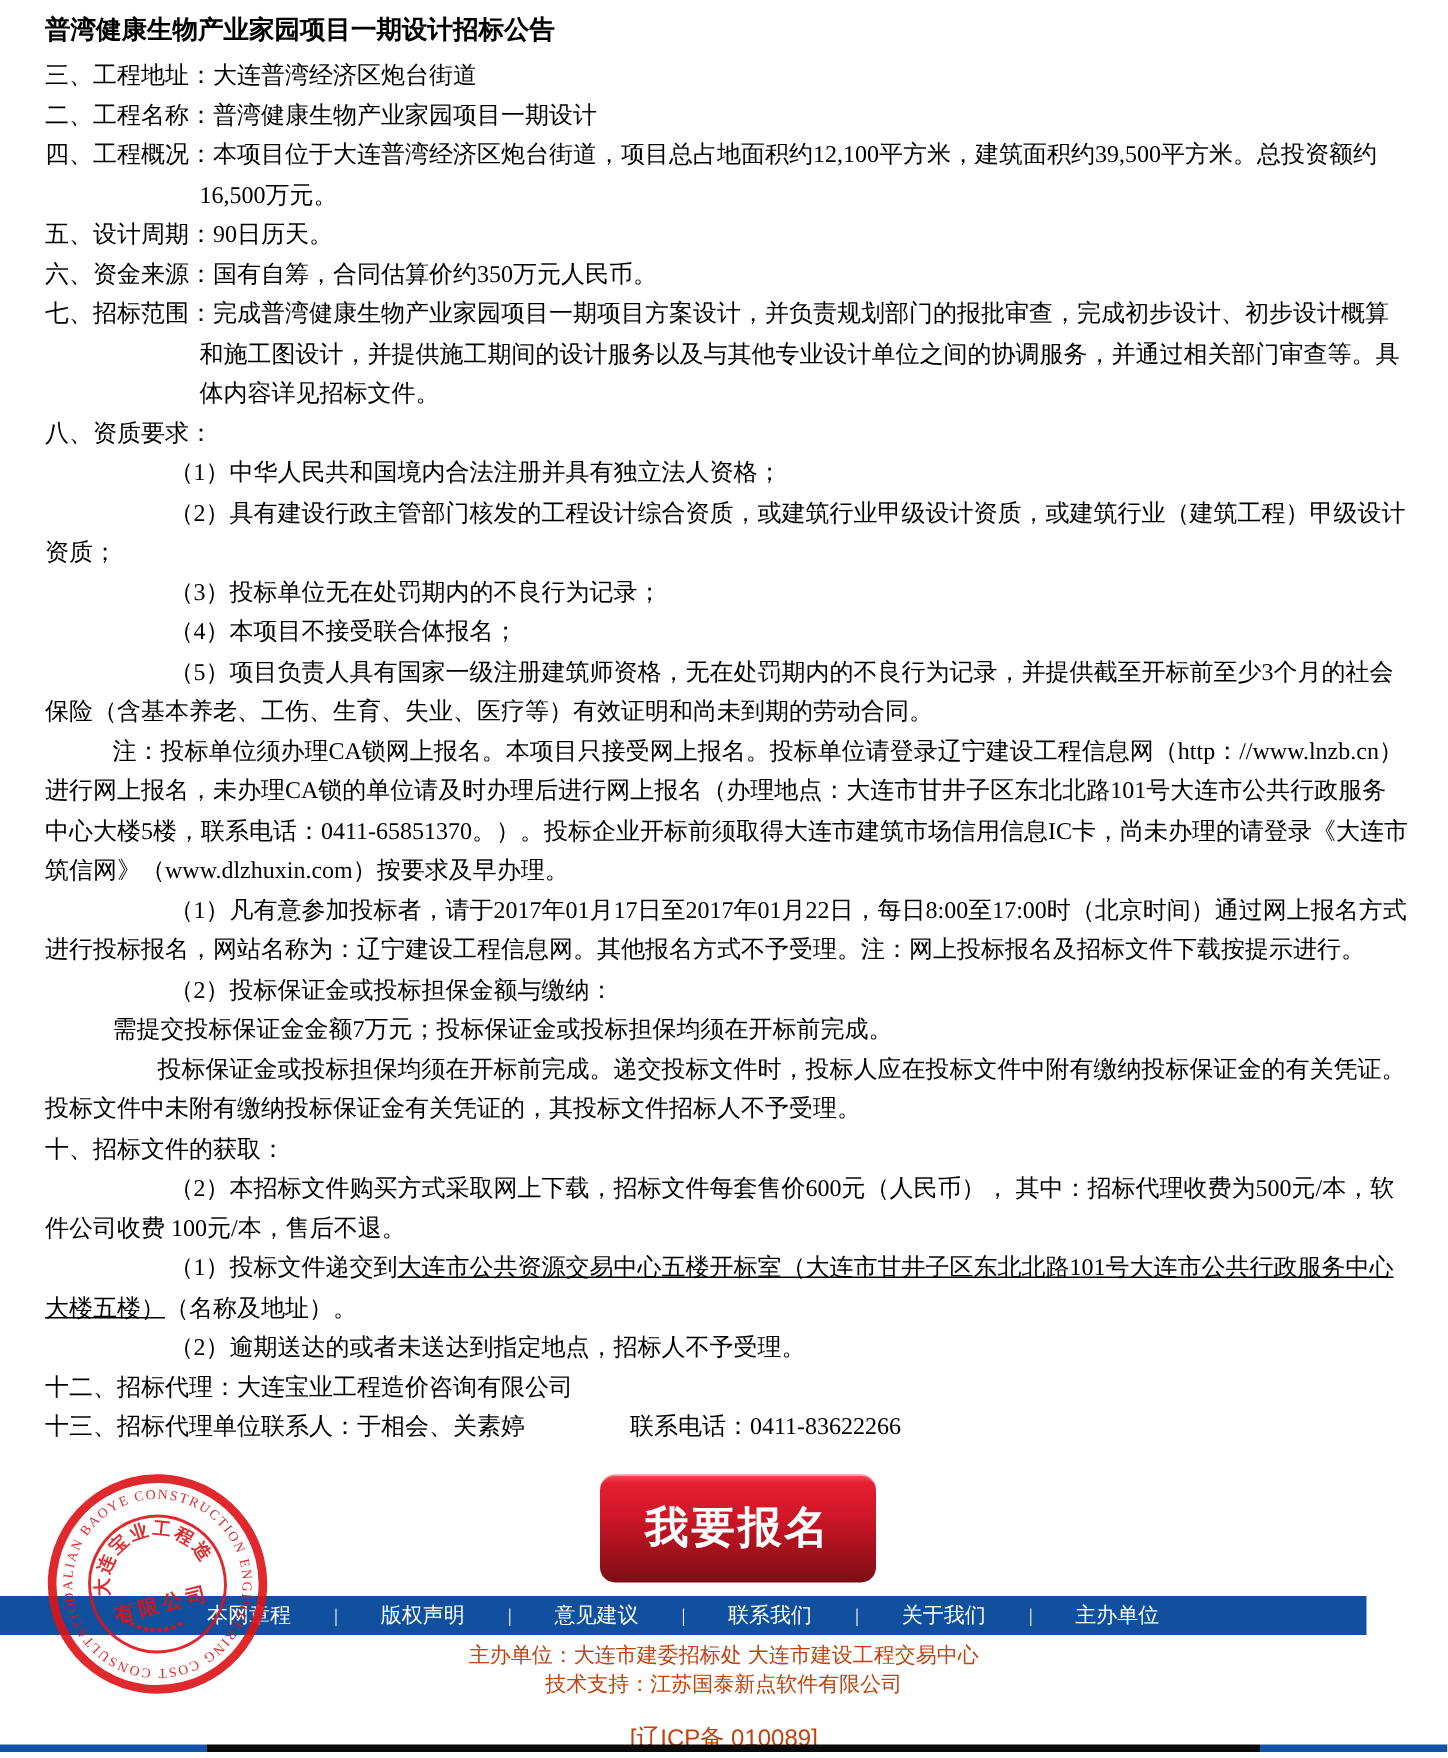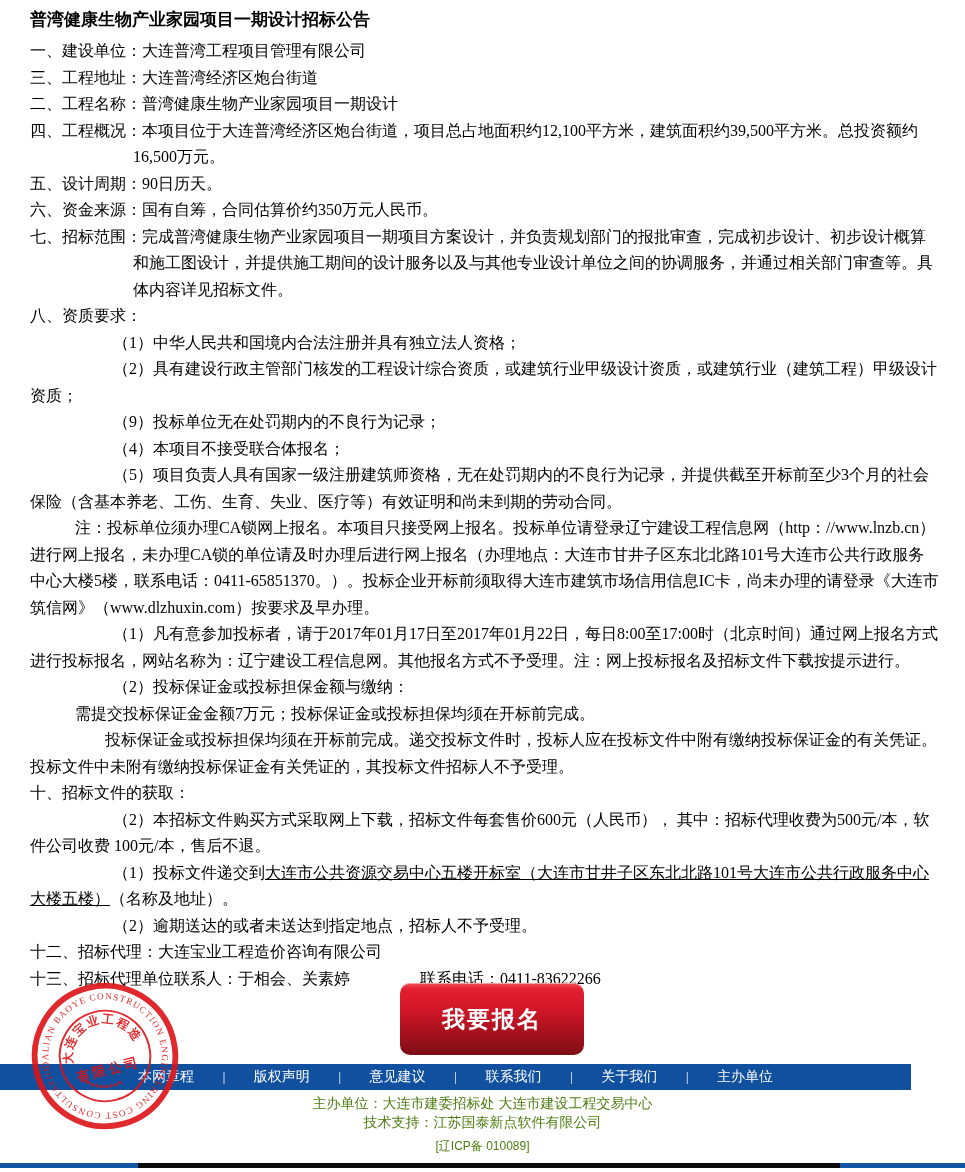--- a/index.html
+++ b/index.html
@@ -24,67 +24,66 @@
   .hang{padding-left:103px;text-indent:-103px;}
   .addr-u{text-decoration:underline;}
   .contact-row .phone{margin-left:70px;}
 
   
   .signup-btn{
     position:absolute;left:400px;top:983px;width:184px;height:72px;
     border:0;border-radius:10px;cursor:pointer;
     background:linear-gradient(180deg,#f0515c 0%,#e41f30 8%,#d01728 38%,#b01220 62%,#8a0f18 90%,#7a0d15 100%);
     box-shadow:inset 0 1px 0 rgba(255,255,255,.45);
-    color:#fff;font-size:23px;font-weight:bold;letter-spacing:2px;
+    color:#fff;font-size:29px;font-weight:bold;letter-spacing:2px;
     font-family:"Liberation Sans","DejaVu Sans",sans-serif;
   }
 
   
   .seal{
     position:absolute;left:26px;top:979px;width:158px;height:154px;
     z-index:6;opacity:.9;pointer-events:none;
   }
 
   
   .footer-nav{
     position:absolute;left:0;top:1064px;width:911px;height:26px;
     background:#10509e;color:#fff;z-index:2;
     display:flex;align-items:center;justify-content:center;
     font-size:14px;font-family:"Liberation Sans","DejaVu Sans",sans-serif;gap:10px;
   }
   .footer-nav a{color:#fff;text-decoration:none;cursor:pointer;}
   .footer-nav .sep{margin:0 14px;opacity:.9;font-size:12px;}
   .footer-lines{
     position:absolute;left:0;top:1094px;width:965px;text-align:center;
-    font-size:14px;line-height:19px;color:#4d7c0f;
+    font-size:14px;line-height:19px;color:#c2410c;
     font-family:"Liberation Sans","DejaVu Sans",sans-serif;
   }
-  .footer-lines .icp{font-size:12px;margin-top:5px;}
+  .footer-lines .icp{font-size:16px;margin-top:18px;}
   .bottom-strip{position:absolute;left:0;top:1163px;width:965px;height:5px;display:flex;z-index:1;}
   .bottom-strip .seg-blue-l{width:138px;background:#1254a6;}
   .bottom-strip .seg-black{width:702px;background:#0a0a0a;}
   .bottom-strip .seg-blue-r{width:125px;background:#1254a6;}
 </style>
 </head>
 <body>
 
 <div class="doc">
   <h1>普湾健康生物产业家园项目一期设计招标公告</h1>
 
-  <p>一、建设单位：大连普湾工程项目管理有限公司</p>
   <p>三、工程地址：大连普湾经济区炮台街道</p>
   <p>二、工程名称：普湾健康生物产业家园项目一期设计</p>
   <p class="hang">四、工程概况：本项目位于大连普湾经济区炮台街道，项目总占地面积约12,100平方米，建筑面积约39,500平方米。总投资额约16,500万元。</p>
   <p>五、设计周期：90日历天。</p>
   <p>六、资金来源：国有自筹，合同估算价约350万元人民币。</p>
   <p class="hang">七、招标范围：完成普湾健康生物产业家园项目一期项目方案设计，并负责规划部门的报批审查，完成初步设计、初步设计概算和施工图设计，并提供施工期间的设计服务以及与其他专业设计单位之间的协调服务，并通过相关部门审查等。具体内容详见招标文件。</p>
   <p>八、资质要求：</p>
   <p class="i2">（1）中华人民共和国境内合法注册并具有独立法人资格；</p>
   <p class="i2">（2）具有建设行政主管部门核发的工程设计综合资质，或建筑行业甲级设计资质，或建筑行业（建筑工程）甲级设计资质；</p>
-  <p class="i2">（9）投标单位无在处罚期内的不良行为记录；</p>
+  <p class="i2">（3）投标单位无在处罚期内的不良行为记录；</p>
   <p class="i2">（4）本项目不接受联合体报名；</p>
   <p class="i2">（5）项目负责人具有国家一级注册建筑师资格，无在处罚期内的不良行为记录，并提供截至开标前至少3个月的社会保险（含基本养老、工伤、生育、失业、医疗等）有效证明和尚未到期的劳动合同。</p>
   <p class="i1">注：投标单位须办理CA锁网上报名。本项目只接受网上报名。投标单位请登录辽宁建设工程信息网（http：//www.lnzb.cn）进行网上报名，未办理CA锁的单位请及时办理后进行网上报名（办理地点：大连市甘井子区东北北路101号大连市公共行政服务中心大楼5楼，联系电话：0411-65851370。）。投标企业开标前须取得大连市建筑市场信用信息IC卡，尚未办理的请登录《大连市筑信网》（www.dlzhuxin.com）按要求及早办理。</p>
   <p class="i2">（1）凡有意参加投标者，请于2017年01月17日至2017年01月22日，每日8:00至17:00时（北京时间）通过网上报名方式进行投标报名，网站名称为：辽宁建设工程信息网。其他报名方式不予受理。注：网上投标报名及招标文件下载按提示进行。</p>
   <p class="i2">（2）投标保证金或投标担保金额与缴纳：</p>
   <p class="i1">需提交投标保证金金额7万元；投标保证金或投标担保均须在开标前完成。</p>
   <p class="i1b">投标保证金或投标担保均须在开标前完成。递交投标文件时，投标人应在投标文件中附有缴纳投标保证金的有关凭证。投标文件中未附有缴纳投标保证金有关凭证的，其投标文件招标人不予受理。</p>
   <p>十、招标文件的获取：</p>
   <p class="i2">（2）本招标文件购买方式采取网上下载，招标文件每套售价600元（人民币）， 其中：招标代理收费为500元/本，软件公司收费 100元/本，售后不退。</p>
   <p class="i2"><span>（1）投标文件递交到</span><span class="addr-u">大连市公共资源交易中心五楼开标室（大连市甘井子区东北北路101号大连市公共行政服务中心大楼五楼）</span><span>（名称及地址）。</span></p>

